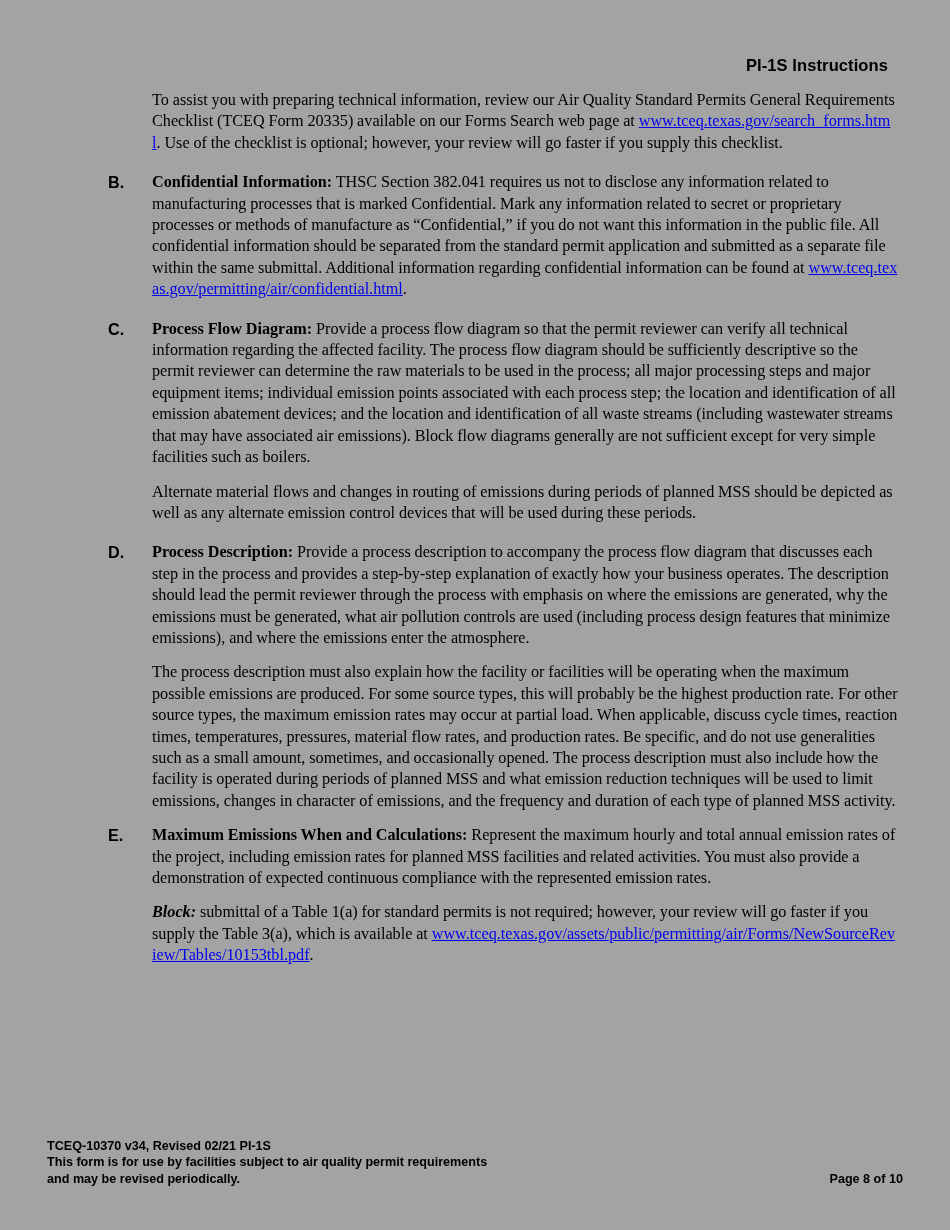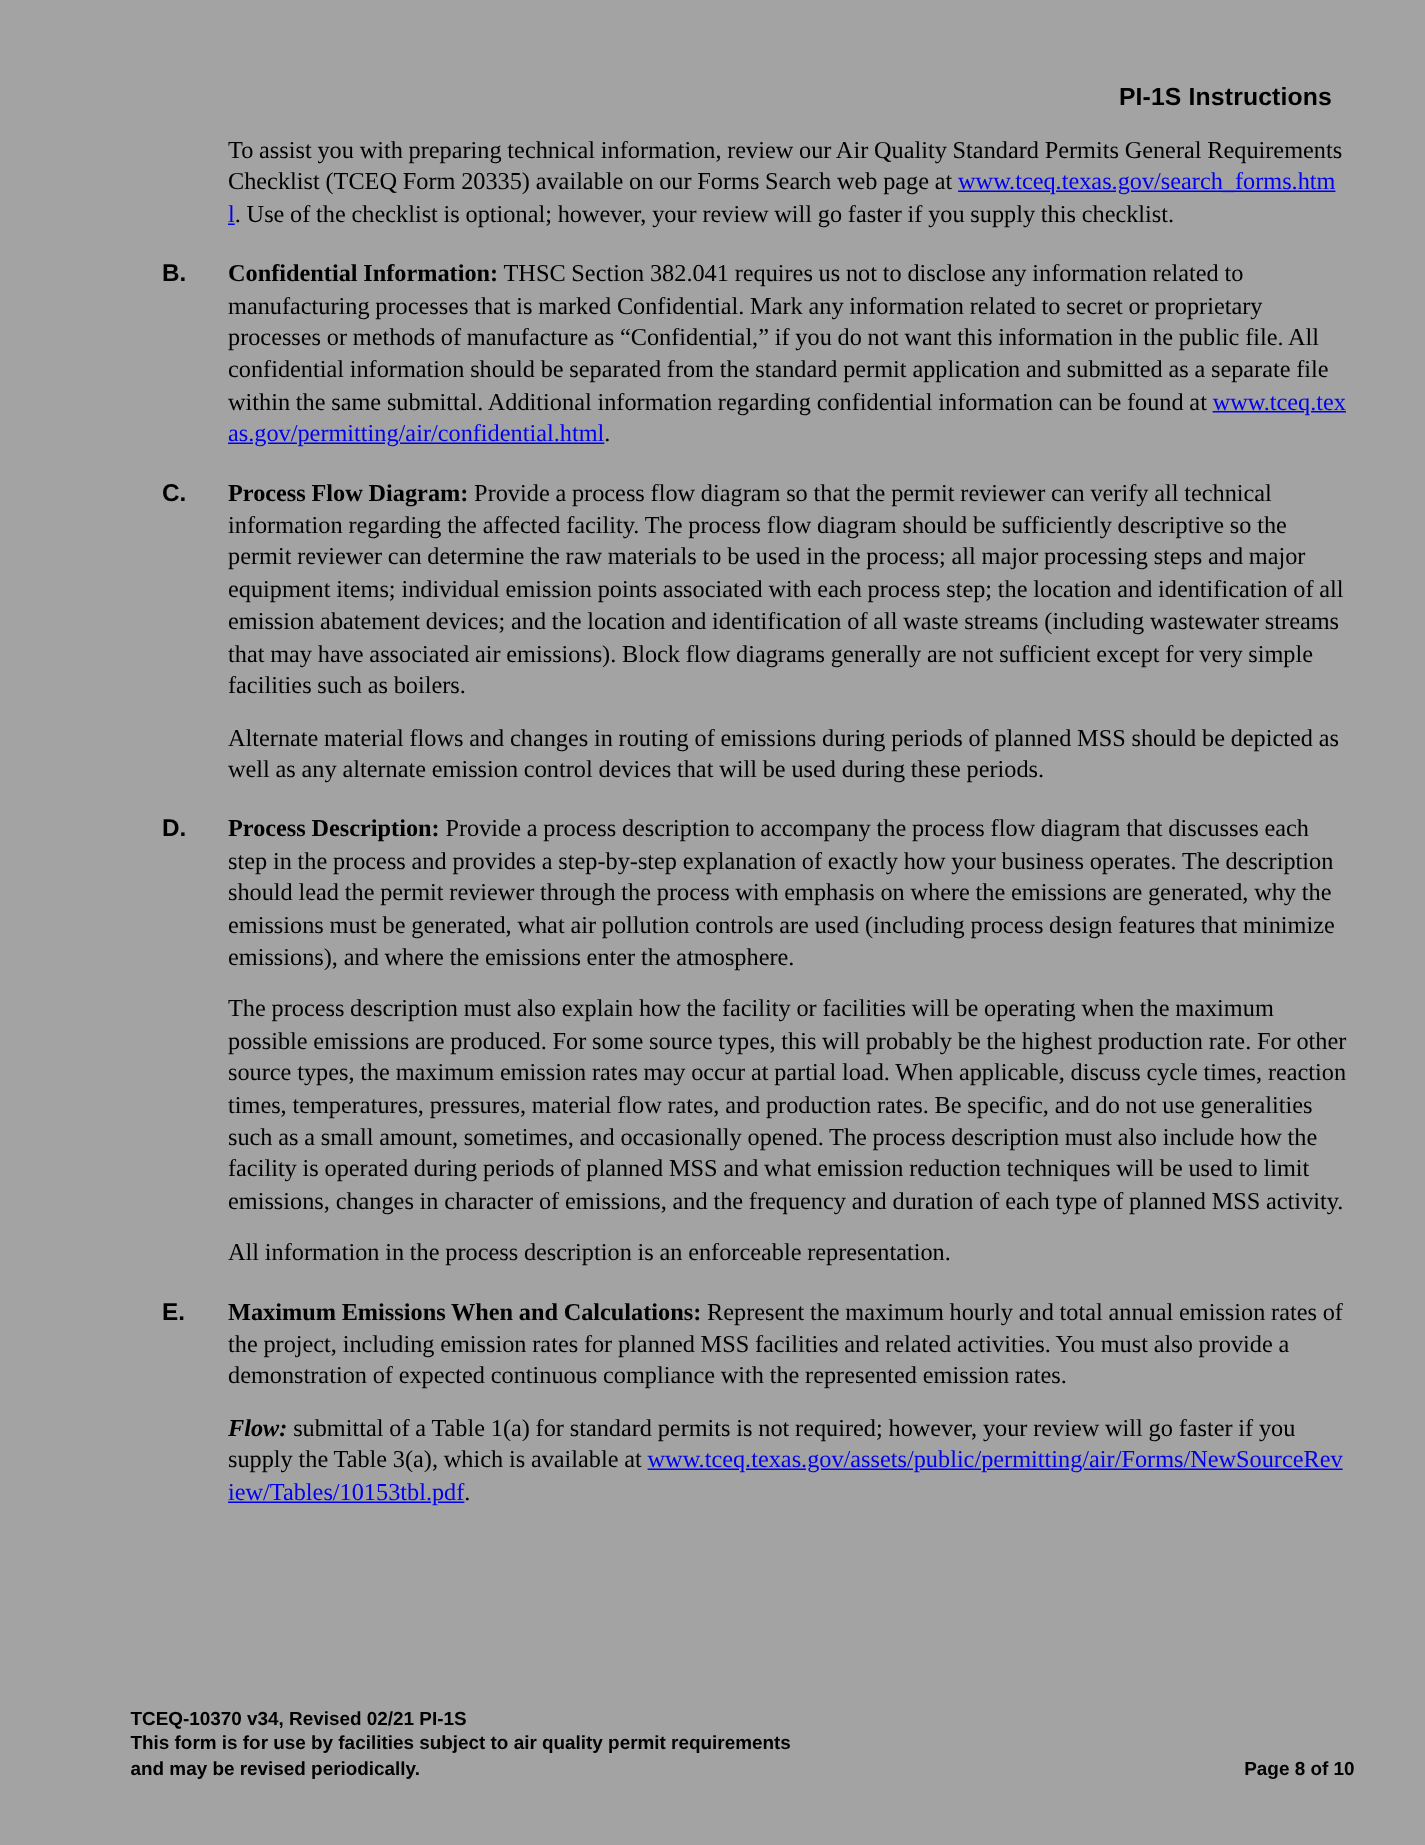--- a/index.html
+++ b/index.html
@@ -85,21 +85,21 @@
     bottom: 43px;
     font-size: 12.6px;
     font-weight: bold;
     line-height: 16.5px;
   }
   .footer-rows {
     display: flex;
     align-items: flex-end;
     justify-content: space-between;
   }
-  .footer-left { white-space: pre-line; margin-left: 40px; }
+  .footer-left { white-space: pre-line; }
   .footer-right { white-space: nowrap; padding-bottom: 0px; margin-left: 47px; }
 </style>
 </head>
 <body>
 
 <div class="page">
 
   <div class="page-header">PI-1S Instructions</div>
 
   <div class="content">
@@ -135,36 +135,32 @@
       <div class="para">
         <span class="lead">Process Description:</span><span> Provide a process description to accompany the process flow diagram that discusses each step in the process and provides a step-by-step explanation of exactly how your business operates. The description should lead the permit reviewer through the process with emphasis on where the emissions are generated, why the emissions must be generated, what air pollution controls are used (including process design features that minimize emissions), and where the emissions enter the atmosphere.</span>
       </div>
     </div>
 
     <div class="block tight">
       <div class="letter blank"></div>
       <div class="para">The process description must also explain how the facility or facilities will be operating when the maximum possible emissions are produced. For some source types, this will probably be the highest production rate. For other source types, the maximum emission rates may occur at partial load. When applicable, discuss cycle times, reaction times, temperatures, pressures, material flow rates, and production rates. Be specific, and do not use generalities such as a small amount, sometimes, and occasionally opened. The process description must also include how the facility is operated during periods of planned MSS and what emission reduction techniques will be used to limit emissions, changes in character of emissions, and the frequency and duration of each type of planned MSS activity.</div>
     </div>
 
-    <div class="block">
-      <div class="letter blank"></div>
-      <div class="para">All information in the process description is an enforceable representation.</div>
-    </div>
 
     <div class="block tight">
       <div class="letter">E.</div>
       <div class="para">
         <span class="lead">Maximum Emissions When and Calculations:</span><span> Represent the maximum hourly and total annual emission rates of the project, including emission rates for planned MSS facilities and related activities. You must also provide a demonstration of expected continuous compliance with the represented emission rates.</span>
       </div>
     </div>
 
     <div class="block tight">
       <div class="letter blank"></div>
       <div class="para">
-        <span class="note">Flow:</span><span> submittal of a Table 1(a) for standard permits is not required; however, your review will go faster if you supply the Table 3(a), which is available at </span><a class="link" href="#">www.tceq.texas.gov/assets/public/permitting/air/Forms/NewSourceReview/Tables/10153tbl.pdf</a><span>.</span>
+        <span class="note">Block:</span><span> submittal of a Table 1(a) for standard permits is not required; however, your review will go faster if you supply the Table 3(a), which is available at </span><a class="link" href="#">www.tceq.texas.gov/assets/public/permitting/air/Forms/NewSourceReview/Tables/10153tbl.pdf</a><span>.</span>
       </div>
     </div>
 
 
   </div>
 
   <div class="page-footer">
     <div class="footer-rows">
       <div class="footer-left">TCEQ-10370 v34, Revised 02/21 PI-1S
 This form is for use by facilities subject to air quality permit requirements

